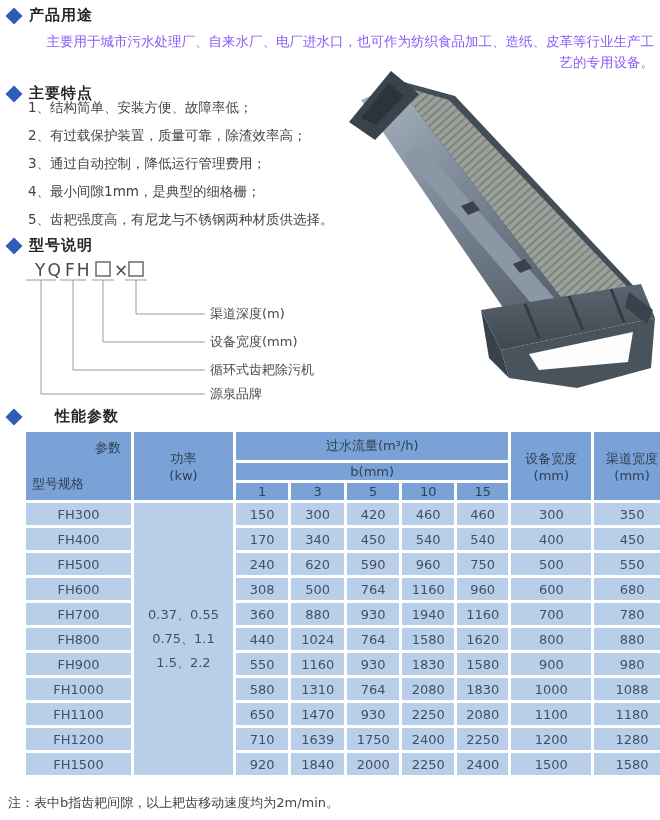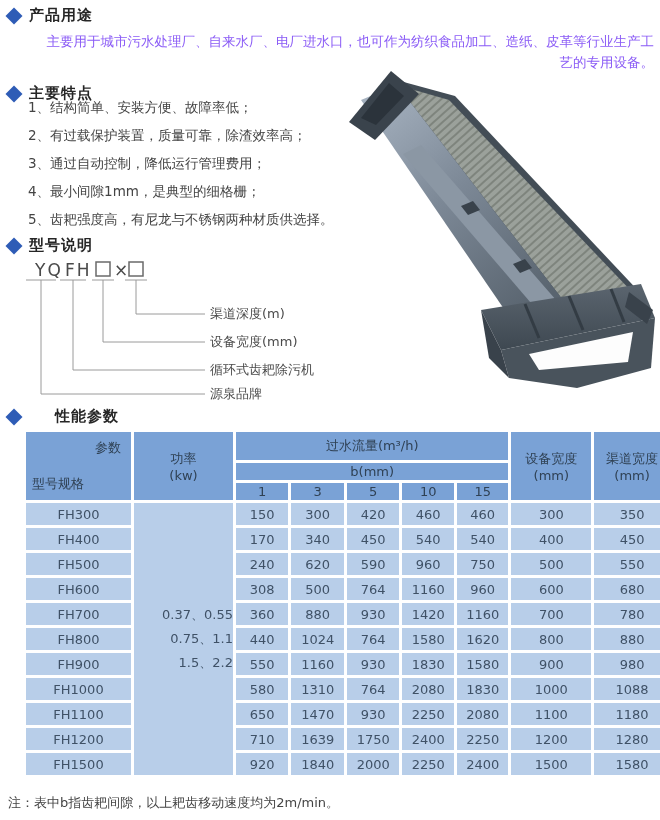--- a/index.html
+++ b/index.html
@@ -48,21 +48,21 @@
   .spec-table td {
     background:#b8cee9; color:#3f5166; text-align:center;
     vertical-align:middle; height:22px;
   }
   .spec-table thead tr:nth-child(1) th { height:28px; }
   .spec-table thead tr:nth-child(2) th,
   .spec-table thead tr:nth-child(3) th { height:17px; }
   th.corner { position:relative; }
   th.corner .c-top { position:absolute; top:7px; right:10px; }
   th.corner .c-bot { position:absolute; bottom:7px; left:6px; }
-  td.power-cell div { line-height:24px;text-align:right; }
+  td.power-cell div { line-height:24px; }
 
   .table-note {
     position:absolute; left:8px; top:794px; width:646px;
     font-size:13px; color:#444;
   }
 </style>
 </head>
 <body>
 
 <div class="page">
@@ -249,21 +249,21 @@
           <td>1160</td>
           <td>960</td>
           <td>600</td>
           <td>680</td>
         </tr>
         <tr>
           <td>FH700</td>
           <td>360</td>
           <td>880</td>
           <td>930</td>
-          <td>1420</td>
+          <td>1940</td>
           <td>1160</td>
           <td>700</td>
           <td>780</td>
         </tr>
         <tr>
           <td>FH800</td>
           <td>440</td>
           <td>1024</td>
           <td>764</td>
           <td>1580</td>

